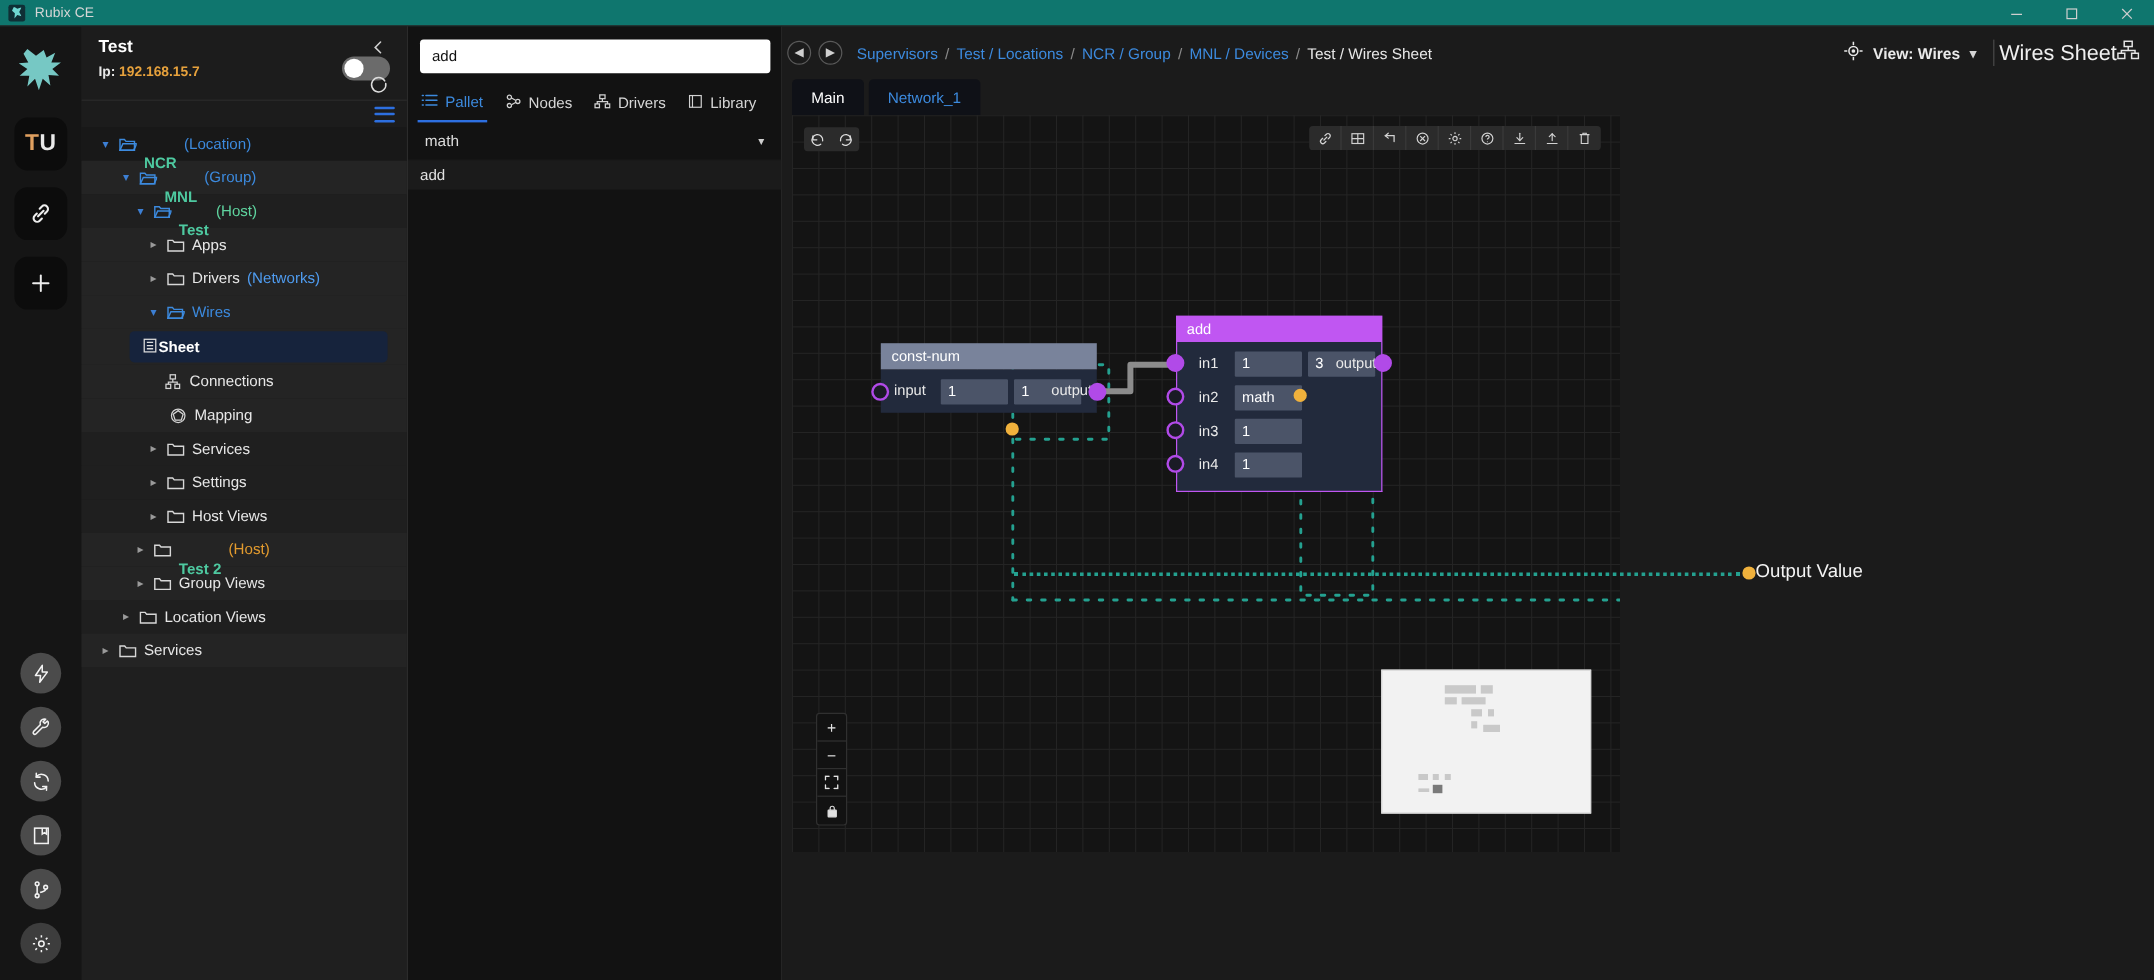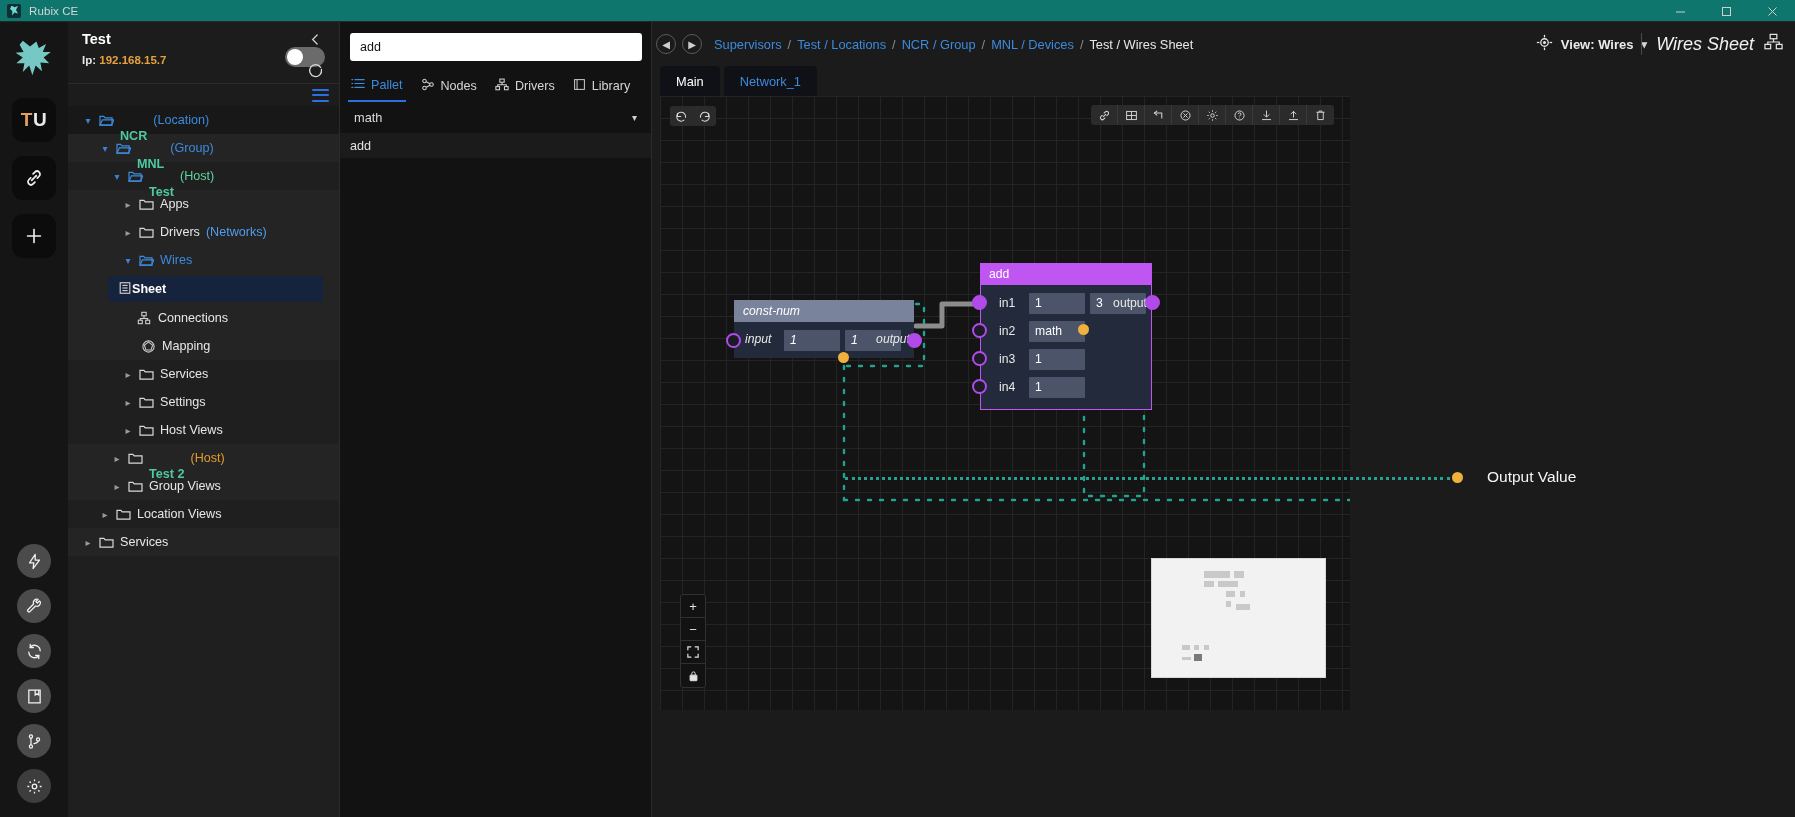--- a/index.html
+++ b/index.html
@@ -153,22 +153,22 @@
   }
   .crumbs{ display:flex; align-items:center; font-size:12.8px; margin-left:6px; }
   .crumbs .c{ color:#3c8ade; }
   .crumbs .c.last{ color:#e8e8e8; }
   .crumbs .sep{ color:#8a8a8a; margin:0 6px; }
   .view-sel{
     position:absolute; right:148px; top:0; height:44px; display:flex; align-items:center; gap:8px;
     font-size:13px; font-weight:bold; color:#eaeaea;
   }
   .sheet-title{
-    position:absolute; right:12px; top:0; height:44px; display:flex; align-items:center; gap:10px;
-    font-size:18px; color:#f0f0f0;font-style:italic; 
+    position:absolute; right:12px; top:0; height:44px; display:flex; align-items:center; 
+    font-size:18px; color:#f0f0f0; 
   }
   .sheet-title .divider{ width:1px; height:22px; background:#4a4a4a; margin-right:4px; }
 
   .tabbar{ height:30px; display:flex; align-items:flex-end; padding-left:8px; gap:4px; }
   .sheettab{
     height:30px; padding:0 16px; display:flex; align-items:center; font-size:12.8px;
     border-radius:4px 4px 0 0; color:#cfcfcf; background:#202020;
   }
   .sheettab.active{ background:#0f1117; color:#fff; }
   .sheettab.net{ color:#3c8ade; background:#0f1117; }
@@ -194,21 +194,21 @@
   }
   .ctools div{
     width:27px; height:20px; display:flex; align-items:center; justify-content:center;
     color:#d2d2d2; border-right:1px solid #3a3a3a;
   }
   .ctools div:last-child{ border-right:none; }
 
   
   .node{ position:absolute; }
   .node .nhead{ font-size:12.2px; padding:4px 9px; color:#fff; }
-  .node.constnum{ left:74px; top:204px; width:180px;font-style:italic; }
+  .node.constnum{ left:74px; top:190px; width:180px; }
   .node.constnum .nhead{ background:#79839b; }
   .node.constnum .nbody{ background:#222a3c; height:36px; position:relative; }
   .node.addn{ left:320px; top:167px; width:172px; }
   .node.addn .nhead{ background:#c056f2; }
   .node.addn .nbody{ background:#222a3c; padding:4px 0 8px 0; border:1px solid #c056f2; border-top:none; }
   .port{
     width:15px;height:15px;border-radius:50%;background:#1a1b25;border:2px solid #b14ae8;
     position:absolute;
   }
   .port.filled{ background:#b14ae8; }
@@ -233,21 +233,21 @@
   }
   .zoomctl div:last-child{ border-bottom:none; }
   .minimap{
     position:absolute; right:24px; bottom:32px; width:175px; height:120px;
     background:#f2f2f2; border:1px solid #d8d8d8;
   }
   .mm-b{ position:absolute; background:#c9c9c9; }
 
   
   .callout{
-    position:absolute; left:1452px; top:468px; display:flex; align-items:center; gap:24px;
+    position:absolute; left:1452px; top:468px; display:flex; align-items:center; gap:0;
   }
   .callout .cdot{ width:11px;height:11px;border-radius:50%;background:#f0b13c; }
   .callout .ctext{ font-size:15.5px; color:#f4f4f4; white-space:nowrap; }
   .dashline{
     position:absolute; left:845px; top:477px; width:605px; height:0;
     border-top:3px dotted #24a190;
   }
 </style>
 </head>
 <body>

